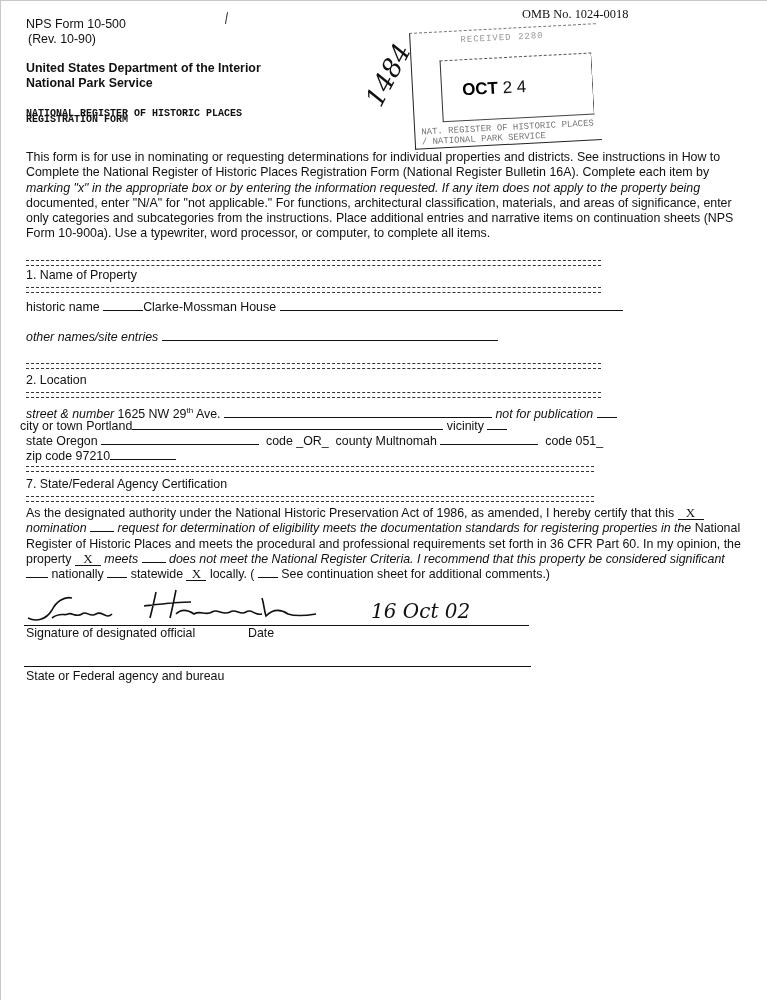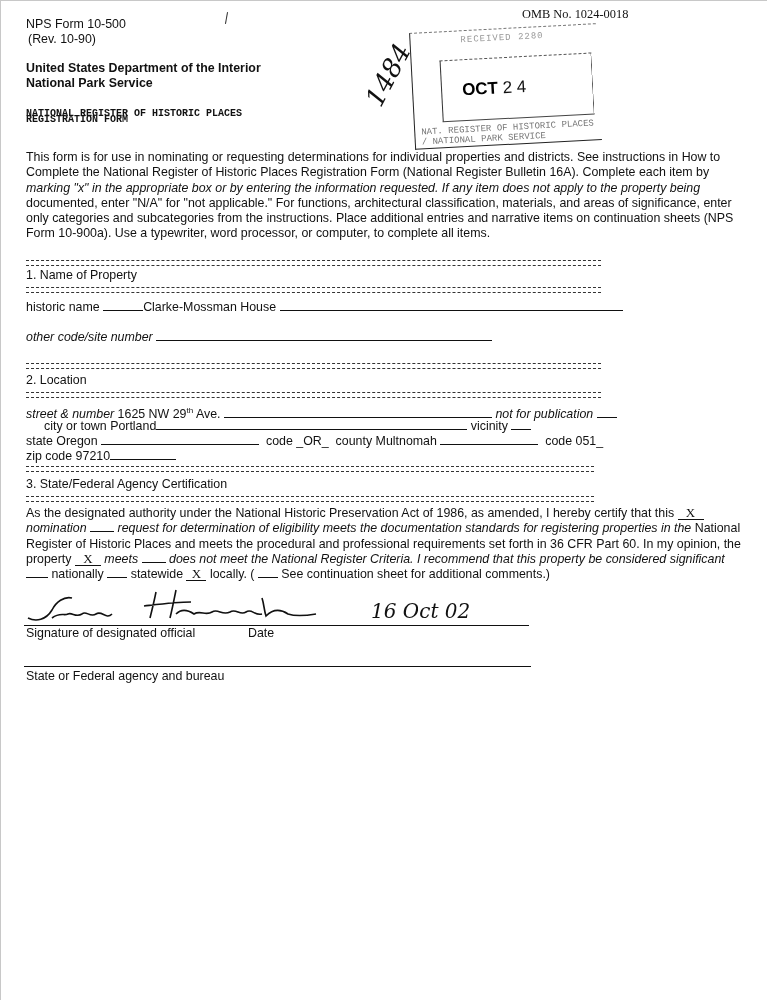--- a/index.html
+++ b/index.html
@@ -76,36 +76,36 @@
 
 <div class="eq" style="top:260px;"></div>
 <div class="abs line" style="left:26px; top:268px;">1. Name of Property</div>
 <div class="eq" style="top:287px;"></div>
 <div class="abs line" style="left:26px; top:299px;">
   <span>historic name</span>
   <span class="blank" style="width:40px;"></span><span>Clarke-Mossman House</span>
   <span class="blank" style="width:343px;"></span>
 </div>
 <div class="abs line" style="left:26px; top:329px;">
-  <span class="ital">other code/site number</span>
+  <span class="ital">other names/site entries</span>
   <span class="blank" style="width:336px;"></span>
 </div>
 
 <div class="eq" style="top:363px;"></div>
 <div class="abs line" style="left:26px; top:373px;">2. Location</div>
 <div class="eq" style="top:392px;"></div>
 
 <div class="abs line" style="left:26px; top:403px;text-align:right;">
   <span class="ital">street &amp; number</span>
   <span><span>1625 NW 29</span><sup style="font-size:8px;">th</sup><span> Ave.</span></span>
   <span class="blank" style="width:268px;"></span>
   <span class="ital">not for publication</span>
   <span class="blank" style="width:20px;"></span>
 </div>
-<div class="abs line" style="left:44px; top:418px;">
+<div class="abs line" style="left:20px; top:418px;">
   <span>city or town</span>
   <span>Portland</span><span class="blank" style="width:311px;"></span>
   <span>vicinity</span>
   <span class="blank" style="width:20px;"></span>
 </div>
 <div class="abs line" style="left:26px; top:433px;">
   <span>state</span>
   <span>Oregon</span>
   <span class="blank" style="width:158px;"></span>
   &nbsp;<span>code</span>
@@ -115,21 +115,21 @@
   <span class="blank" style="width:98px;"></span>
   &nbsp;<span>code</span>
   <span>051_</span>
 </div>
 <div class="abs line" style="left:26px; top:448px;">
   <span>zip code</span>
   <span>97210</span><span class="blank" style="width:66px;"></span>
 </div>
 
 <div class="eq short" style="top:466px;"></div>
-<div class="abs line" style="left:26px; top:477px;">3. State/Federal Agency Certification</div>
+<div class="abs line" style="left:26px; top:477px;">7. State/Federal Agency Certification</div>
 <div class="eq short" style="top:496px;"></div>
 
 <div class="para" style="top:506px; width:722px;"><span>As the designated authority under the National Historic Preservation Act of 1986, as amended, I hereby certify that this </span><span class="mark" style="width:26px;">X</span>
 <span class="ital">nomination</span> <span class="mark" style="width:24px;"></span><span class="ital"> request for determination of eligibility meets the documentation standards for registering properties in the</span><span> National Register of Historic Places and meets the procedural and professional requirements set forth in 36 CFR Part 60.  In my opinion, the property </span><span class="mark" style="width:26px;">X</span><span class="ital"> meets </span><span class="mark" style="width:24px;"></span><span class="ital"> does not meet the National Register Criteria. I recommend that this property be considered significant </span><span class="mark" style="width:22px;"></span><span> nationally </span><span class="mark" style="width:20px;"></span><span> statewide </span><span class="mark" style="width:20px;">X</span><span> locally.  ( </span><span class="mark" style="width:20px;"></span><span> See continuation sheet for additional comments.)</span></div>
 
 <svg class="sig" viewBox="0 0 505 40">
   <path d="M2 30 C 10 34, 20 32, 26 22 C 30 14, 38 8, 46 10 M26 30 C 34 24, 38 28, 42 26 C 46 24, 50 30, 56 26 C 60 22, 64 30, 70 26 C 76 22, 80 32, 86 26" fill="none" stroke="#111" stroke-width="1.6"></path>
   <path d="M130 4 C 128 14, 126 22, 124 30 M150 2 C 148 12, 146 22, 144 30 M118 18 C 135 16, 150 14, 165 14 M150 26 C 156 20, 162 22, 168 26 C 174 22, 180 28, 186 24 C 192 20, 196 28, 204 24 C 210 20, 214 28, 220 24 C 226 20, 228 28, 236 26 M236 10 C 238 16, 238 22, 240 28 C 248 20, 256 22, 262 26 C 268 28, 278 28, 290 26" fill="none" stroke="#111" stroke-width="1.6"></path>
   <text x="345" y="30" font-family="DejaVu Serif, serif" font-style="italic" font-size="20" fill="#111">16 Oct 02</text>
 </svg>

